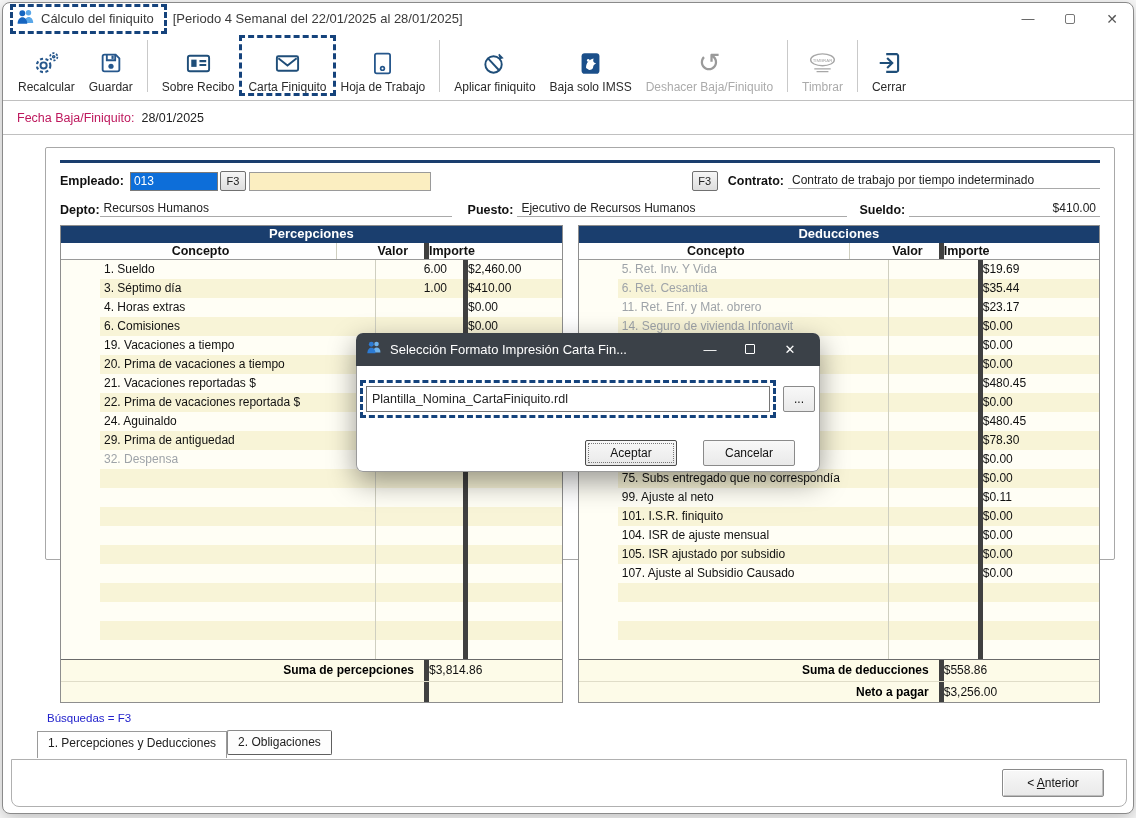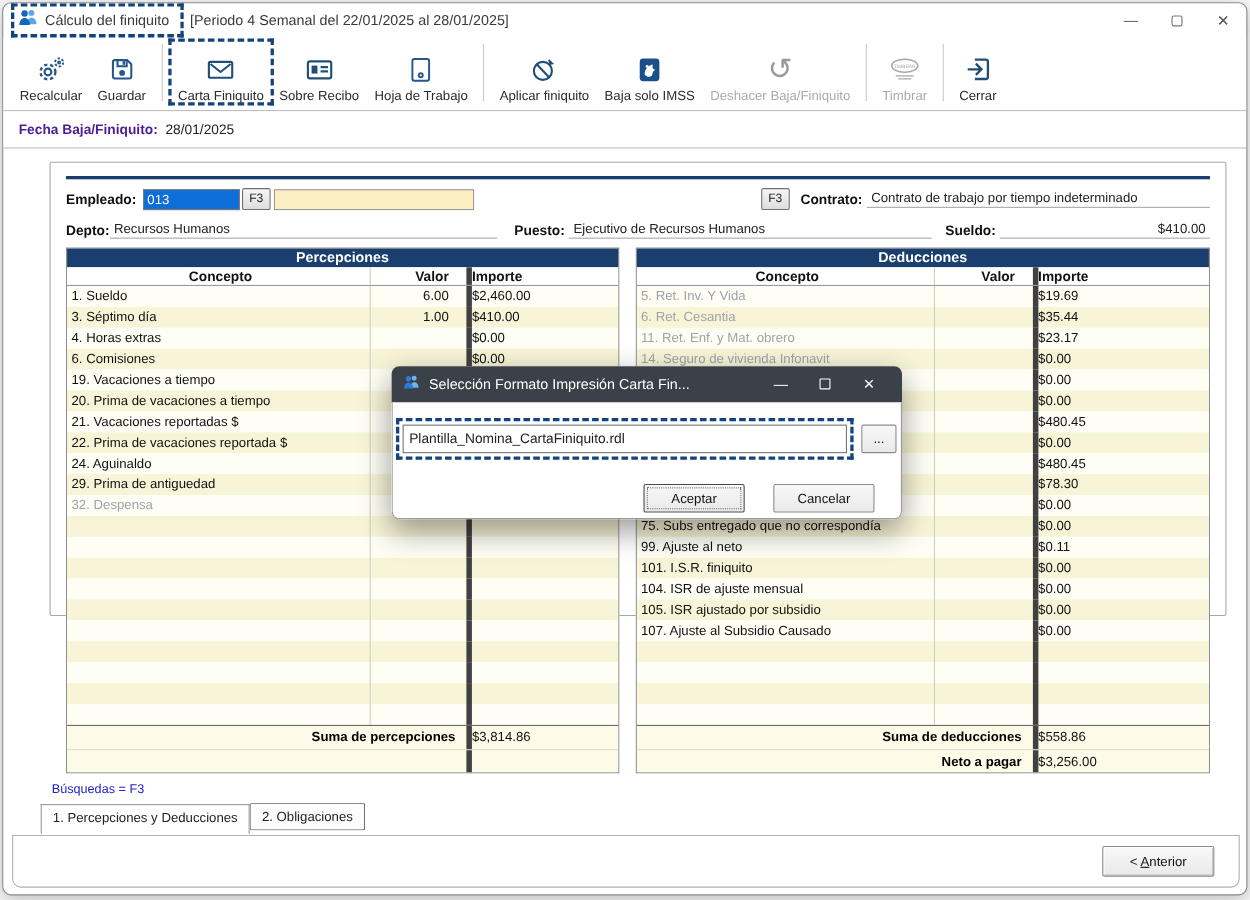--- a/index.html
+++ b/index.html
@@ -26,21 +26,21 @@
   .tb-label { font-size:12px; color:#2b2b2b; margin-top:2px; white-space:nowrap; }
   .tb-item.dis .tb-label { color:#ababab; }
   .tb-item.annotated::after { content:""; position:absolute; inset:-1px -2px 0 -2px; border:3px dashed #15437C; pointer-events:none; }
   .tb-sep { width:1px; background:#c9c9c9; margin:4px 7px; }
   .glyph-undo { font-size:27px; color:#4a4a4a; line-height:26px; }
   .dis .glyph-undo { color:#9a9a9a; }
 
   
   .fecha-bar { height:35px; border-top:1px solid #c0c0c0; border-bottom:1px solid #c0c0c0;
     display:flex; align-items:center; padding-left:14px; font-size:12.5px; background:#fff; }
-  .fecha-bar b { font-weight:bold; color:#4c1d95; }
+  .fecha-bar b { font-weight:normal; color:#be185d; }
   .fecha-bar span { margin-left:7px; color:#222; }
 
   
   .panel { position:absolute; left:42px; top:144px; width:1070px; height:413px;
     background:#fff; border:1px solid #a8a8a8; border-radius:2px; padding:12px 14px 0 14px; }
   .navy-rule { height:3px; background:#1A3E6E; margin-bottom:6px; }
   .emp-row1 { display:flex; align-items:center; height:24px; font-size:12.5px; }
   .emp-row1 .lbl, .emp-row2 .lbl { font-weight:bold; color:#111; white-space:nowrap; }
   .emp-id { width:88px; height:19px; margin-left:6px; background:#0D6ED9; border:1px solid #7a7a7a;
     color:#fff; font-size:12px; padding:1px 0 0 3px; }
@@ -60,21 +60,21 @@
 
   
   .table-wrap { display:flex; gap:15px; margin-top:8px; }
   .half { border:1px solid #8e8e8e; background:#FFFEF5; }
   #perc { width:513px; --c1:275px; --c2:88px; }
   #dedu { width:533px; --c1:270px; --c2:90px; }
   .navy { height:17px; background:#1A3E6E; color:#fff; font-size:13px; font-weight:bold; text-align:center; line-height:16px; }
   .trow { display:grid; grid-template-columns:var(--c1) var(--c2) 1fr; }
   .thead { background:#fff; border-bottom:1px solid #9a9a9a; height:17px; }
   .thead .cell { font-weight:bold; font-size:12.5px; text-align:center; line-height:16px; color:#000; }
-  .tbody .trow { height:19px; }
+  .tbody .trow { height:19px;margin-left:39px; }
   .tbody .trow:nth-child(odd) { background:#FFFEF5; }
   .tbody .trow:nth-child(even) { background:#F8F4D7; }
   .cell { font-size:12px; line-height:18px; white-space:nowrap; overflow:hidden; }
   .cell.c0 { padding-left:4px; color:#111; }
   .cell.c1 { border-left:1px solid #CFCFC0; text-align:right; padding-right:16px; color:#111; }
   .cell.c2 { border-left:5px solid #404040; text-align:left; padding-right:6px; color:#111; }
   .trow.dis .cell.c0 { color:#9EA3A8; }
   .sums { border-top:1px solid #6a6a6a; }
   .sumrow { display:grid; grid-template-columns:calc(var(--c1) + var(--c2)) 1fr; height:21px; background:#FDFBE8; }
   .sumrow + .sumrow { border-top:1px solid #e0ddc8; }
@@ -162,42 +162,42 @@
               <path d="M5 7 a2 2 0 0 1 2-2 h12 l4 4 v12 a2 2 0 0 1-2 2 h-14 a2 2 0 0 1-2-2 z"></path>
               <path d="M9.5 5 v6 h9 v-5.5"></path>
               <rect x="14.5" y="6" width="2.4" height="3.6" fill="#26578C" stroke="none"></rect>
               <circle cx="14" cy="17.5" r="2.8" fill="#26578C" stroke="none"></circle>
             </g>
           </svg>
         </span>
         <span class="tb-label">Guardar</span>
       </div>
       <div class="tb-sep"></div>
-      <div class="tb-item annotated">
-        <span class="tb-icon">
-          <svg viewBox="0 0 28 28" width="27" height="27">
-            <g fill="none" stroke="#1F4E79" stroke-width="2">
-              <rect x="3" y="6.5" width="22" height="15" rx="1.5"></rect>
-              <path d="M4.5 8.5 l9.5 7.5 9.5-7.5"></path>
-            </g>
-          </svg>
-        </span>
-        <span class="tb-label">Carta Finiquito</span>
-      </div>
       <div class="tb-item">
         <span class="tb-icon">
           <svg viewBox="0 0 28 28" width="27" height="27">
             <g fill="none" stroke="#1F4E79" stroke-width="2">
               <rect x="3" y="6" width="22" height="16" rx="2"></rect>
               <rect x="6.5" y="10" width="5.5" height="7.5" fill="#1F4E79" stroke="none"></rect>
               <path d="M15 11.5 h7 M15 15.5 h7" stroke-width="2.2"></path>
             </g>
           </svg>
         </span>
         <span class="tb-label">Sobre Recibo</span>
+      </div>
+      <div class="tb-item annotated">
+        <span class="tb-icon">
+          <svg viewBox="0 0 28 28" width="27" height="27">
+            <g fill="none" stroke="#1F4E79" stroke-width="2">
+              <rect x="3" y="6.5" width="22" height="15" rx="1.5"></rect>
+              <path d="M4.5 8.5 l9.5 7.5 9.5-7.5"></path>
+            </g>
+          </svg>
+        </span>
+        <span class="tb-label">Carta Finiquito</span>
       </div>
       <div class="tb-item">
         <span class="tb-icon">
           <svg viewBox="0 0 28 28" width="25" height="25">
             <g fill="none" stroke="#26578C" stroke-width="2">
               <rect x="5.5" y="3" width="17" height="22" rx="2"></rect>
               <circle cx="14" cy="19.5" r="3" fill="#26578C" stroke="none"></circle>
               <circle cx="14" cy="19.5" r="1.1" fill="#fff" stroke="none"></circle>
             </g>
           </svg>

